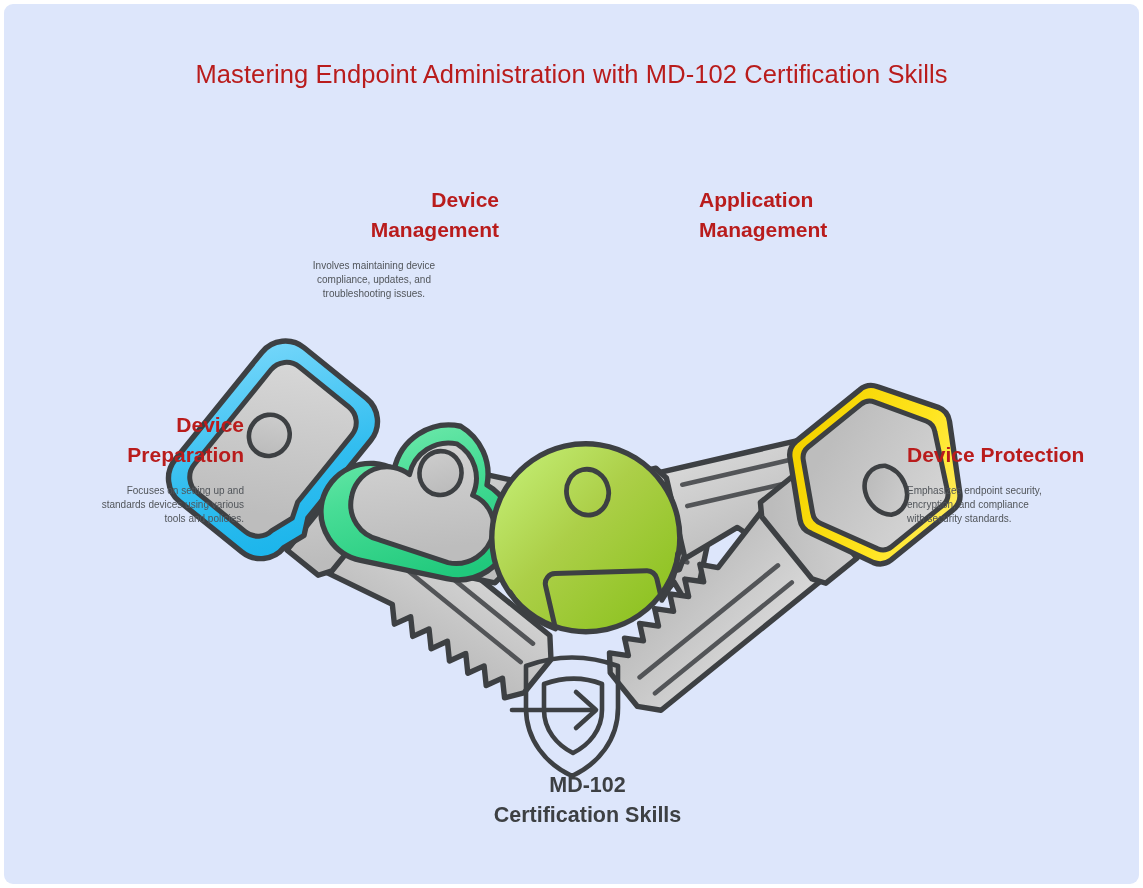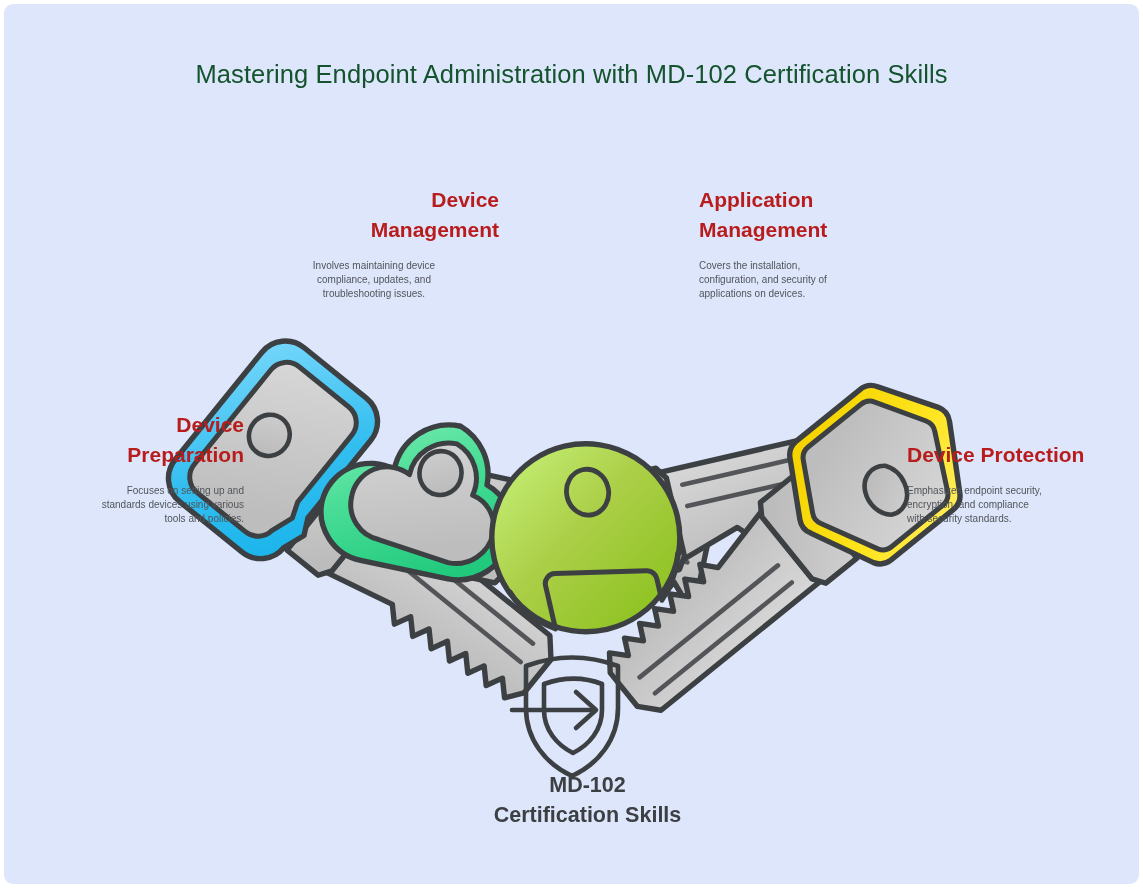--- a/index.html
+++ b/index.html
@@ -35,21 +35,21 @@
 
   
   #title {
     position: absolute;
     left: 0;
     top: 56px;
     width: 1135px;
     text-align: center;
     font-size: 25.5px;
     font-weight: 400;
-    color: #14532d;
+    color: #b91c1c;
     letter-spacing: 0.1px;
   }
 
   
   .callout { position: absolute; }
   .callout .head {
     font-weight: bold;
     font-size: 21px;
     line-height: 30px;
     color: #b91c1c;
@@ -236,23 +236,20 @@
       <div class="head">Device
 Management</div>
       <div class="body">Involves maintaining device
 compliance, updates, and
 troubleshooting issues.</div>
     </div>
 
     <div class="callout" id="c-am">
       <div class="head">Application
 Management</div>
-      <div class="body">Covers the installation,
-configuration, and security of
-applications on devices.</div>
     </div>
 
     <div class="callout" id="c-dp">
       <div class="head">Device
 Preparation</div>
       <div class="body">Focuses on setting up and
 standards devices using various
 tools and policies.</div>
     </div>
 

